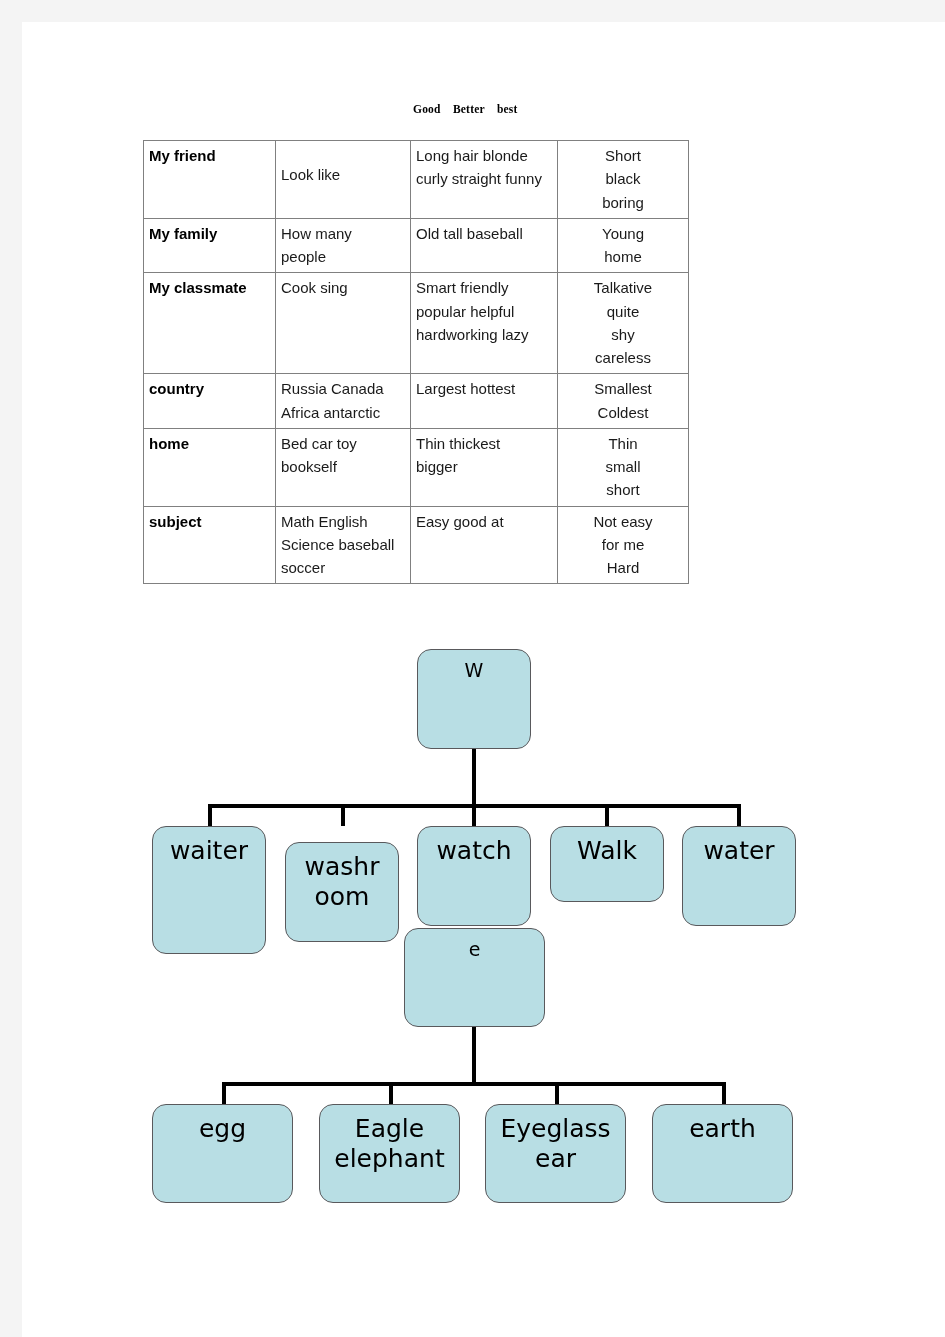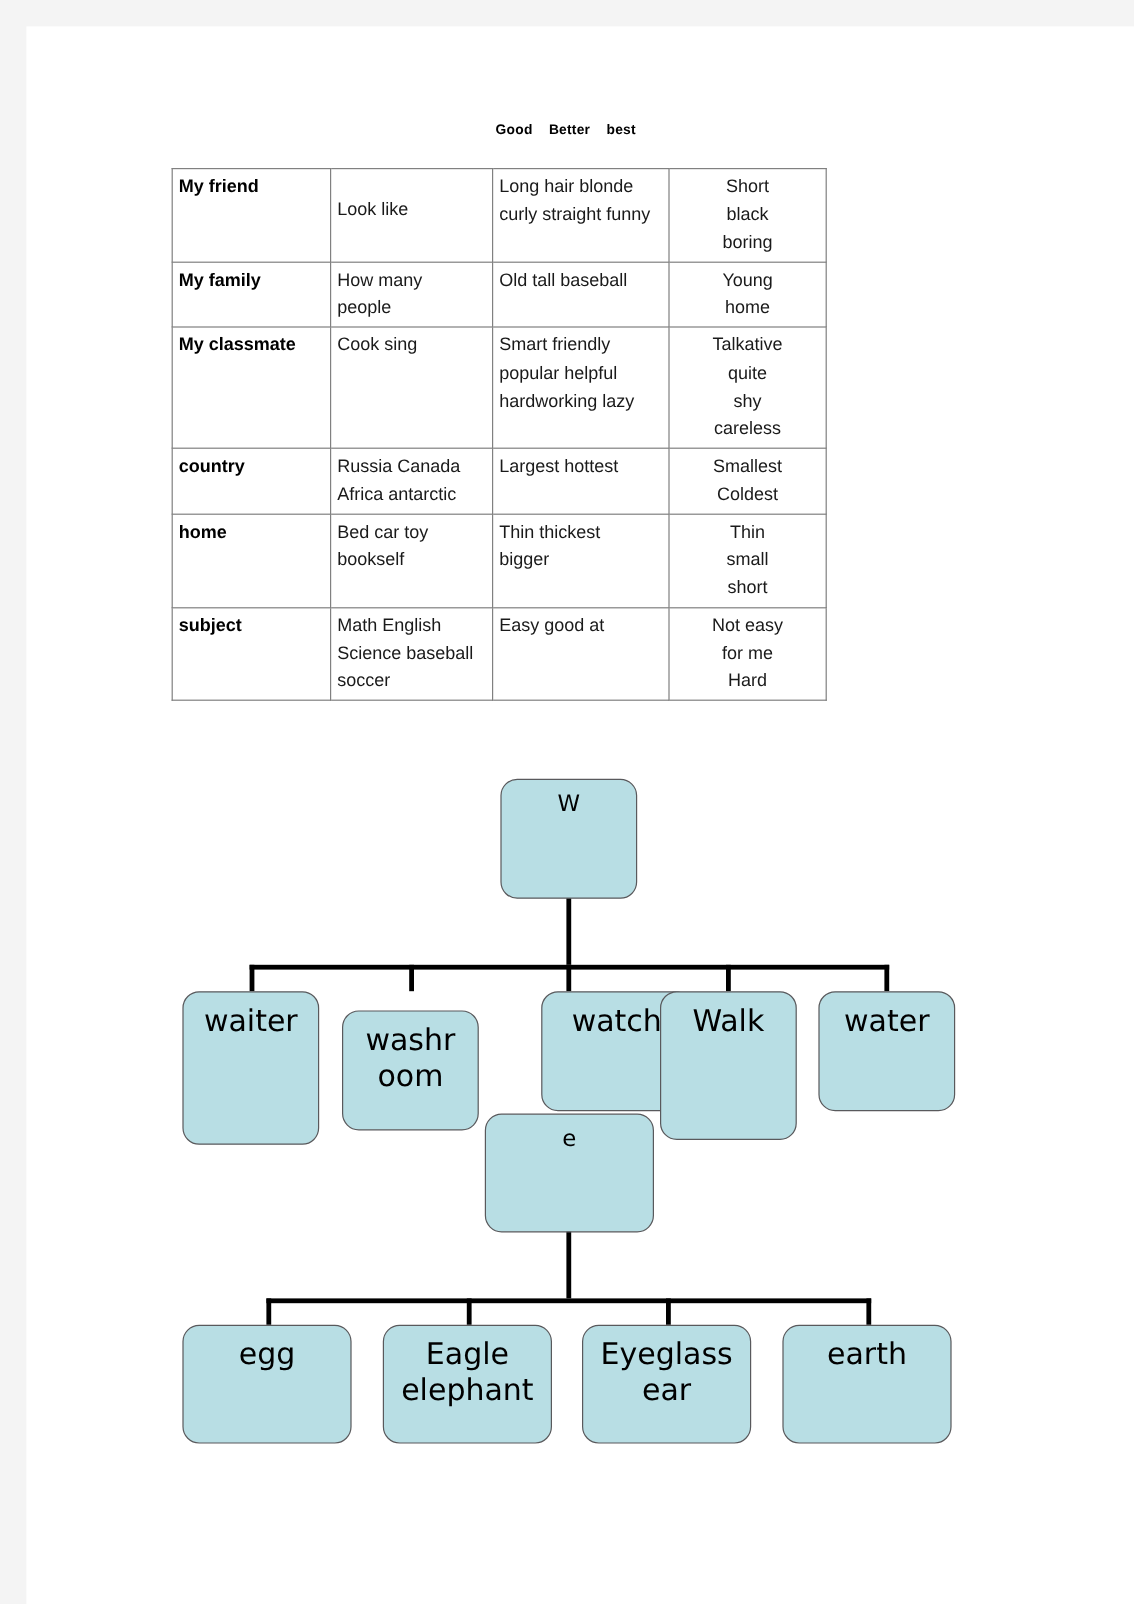--- a/index.html
+++ b/index.html
@@ -27,20 +27,21 @@
   #table-heading {
     position: absolute;
     left: 391px;
     top: 81px;
     width: 180px;
     font-size: 11.5px;
     font-weight: bold;
     color: #000;
     letter-spacing: 0.2px;
     white-space: pre;
+    font-family: Liberation Serif, serif;
   }
 
   #compare-table {
     position: absolute;
     left: 121px;
     top: 118px;
     width: 545px;
     border-collapse: collapse;
     table-layout: fixed;
   }
@@ -198,24 +199,24 @@
       <span class="txt">W</span>
     </div>
 
     <div class="node node-word" style="left:130px; top:804px; width:114px; height:128px;">
       <span class="txt">waiter</span>
     </div>
     <div class="node node-word" style="left:263px; top:804px; width:114px; height:100px;margin-top:16px;">
       <span class="txt">washr
 oom</span>
     </div>
-    <div class="node node-word" style="left:395px; top:804px; width:126px; height:100px;margin-left:34px;">
+    <div class="node node-word" style="left:395px; top:804px; width:114px; height:100px;">
       <span class="txt">watch</span>
     </div>
-    <div class="node node-word" style="left:528px; top:804px; width:114px; height:124px;">
+    <div class="node node-word" style="left:528px; top:804px; width:114px; height:76px;">
       <span class="txt">Walk</span>
     </div>
     <div class="node node-word" style="left:660px; top:804px; width:114px; height:100px;">
       <span class="txt">water</span>
     </div>
 
     <div class="node node-small" style="left:382px; top:906px; width:141px; height:99px;">
       <span class="txt">e</span>
     </div>
 

